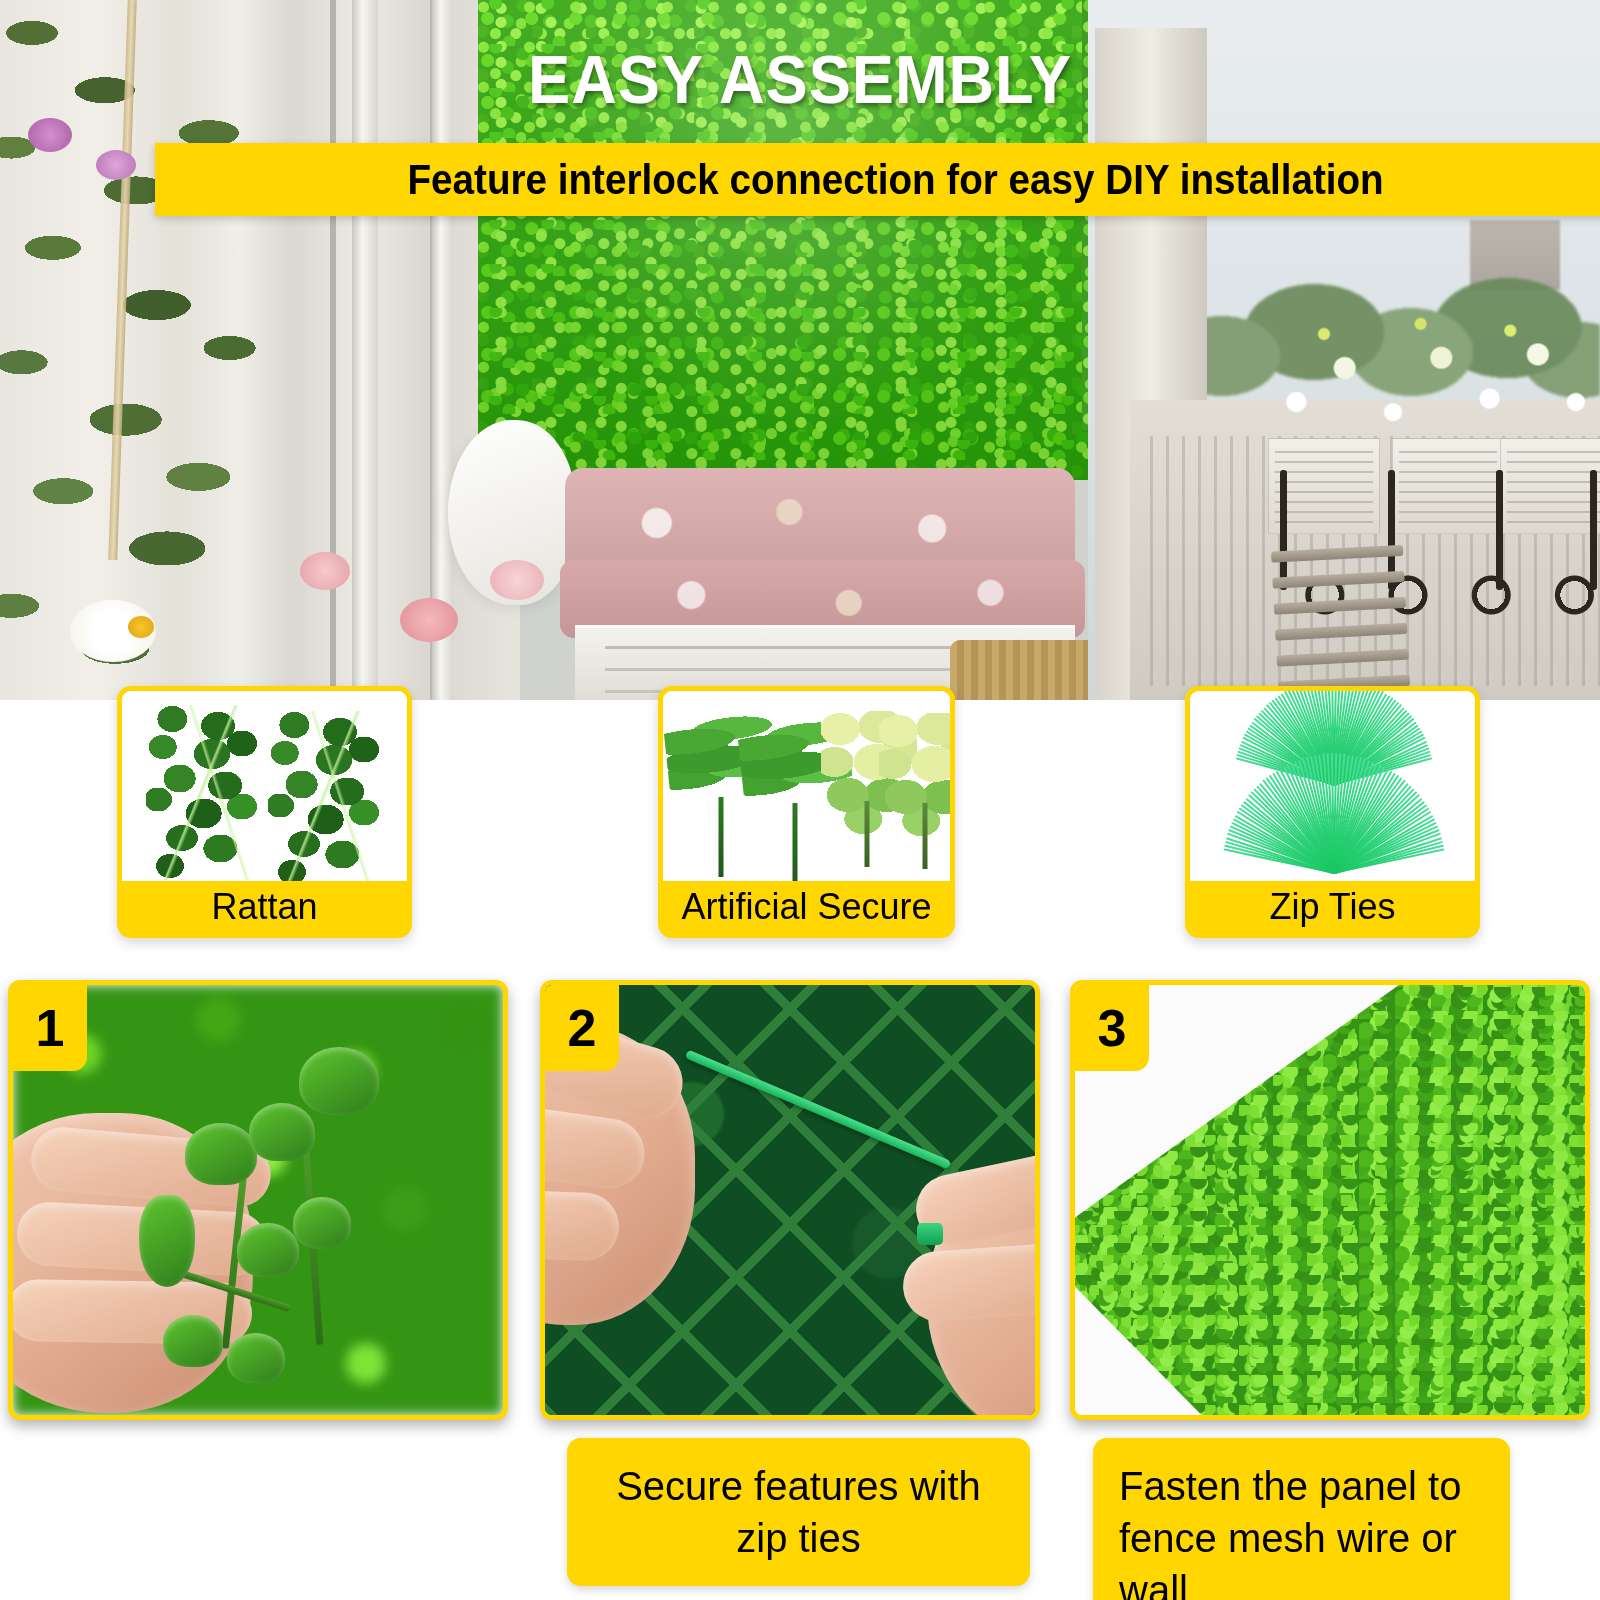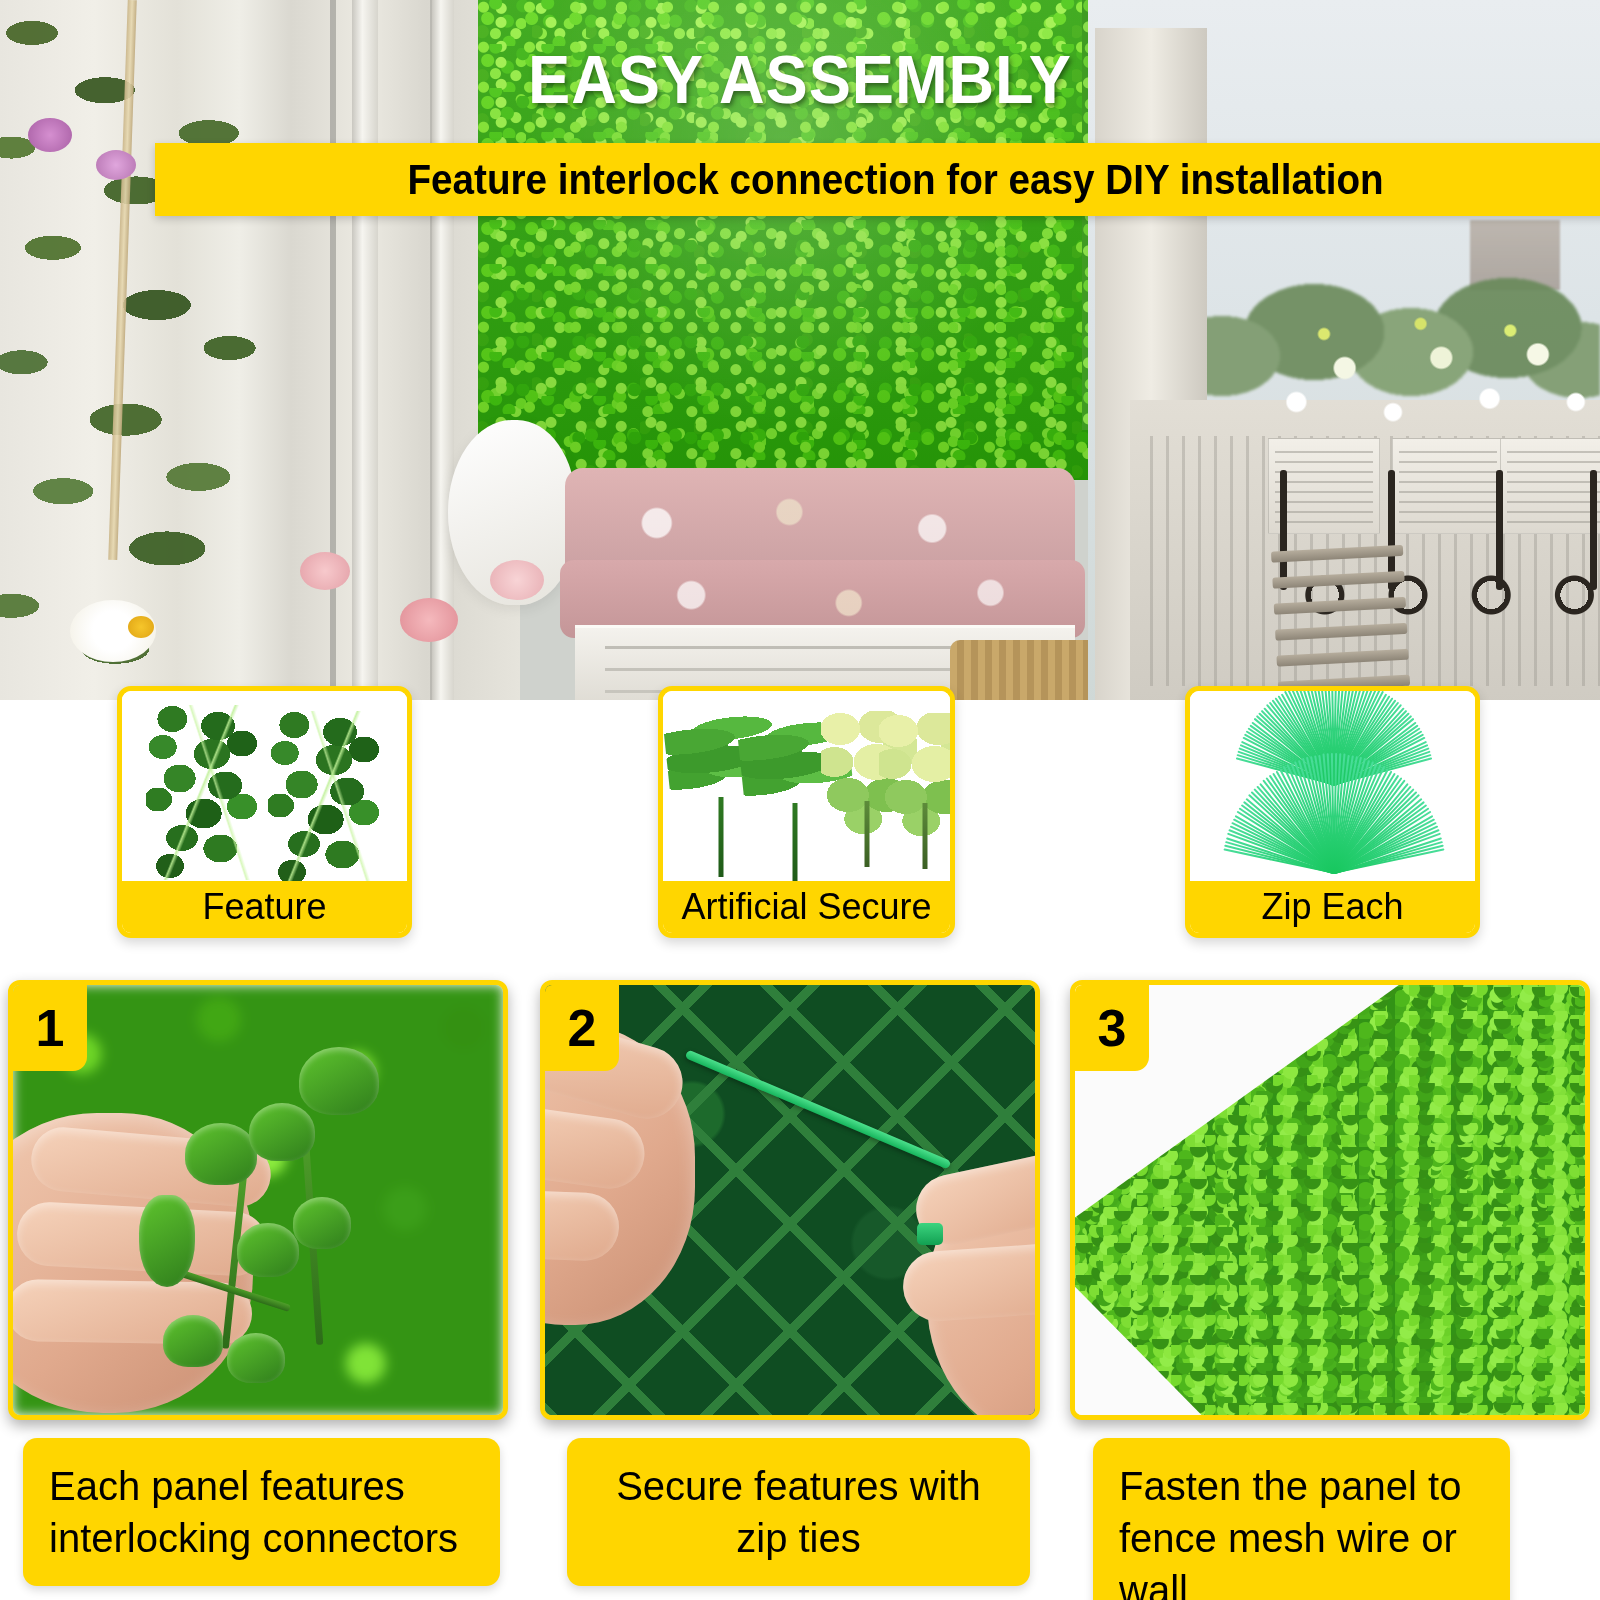--- a/index.html
+++ b/index.html
@@ -595,21 +595,21 @@
     <span class="banner-text">Feature interlock connection for easy DIY installation</span>
   </div>
 
   <div class="cards-band">
 
     <div class="acc-card" style="left:117px; width:295px;">
       <div class="acc-pic" style="height:190px;">
         <div class="ivy" style="left:24px;  top:14px;"></div>
         <div class="ivy" style="left:146px; top:20px;"></div>
       </div>
-      <div class="acc-label">Feature</div>
+      <div class="acc-label">Rattan</div>
     </div>
 
     <div class="acc-card" style="left:658px; width:297px;">
       <div class="acc-pic" style="height:190px;">
         <div style="position:absolute;left:4px;top:24px;">
           <div class="fern-head" style="position:relative;"></div>
           <div class="fern-stem" style="left:54px;top:82px;"></div>
         </div>
         <div style="position:absolute;left:78px;top:30px;">
           <div class="fern-head" style="position:relative;"></div>
@@ -779,21 +779,21 @@
             <span style="height: 114.109px; transform: rotate(63.8182deg);"></span>
             <span style="height: 113.922px; transform: rotate(65.8442deg);"></span>
             <span style="height: 113.735px; transform: rotate(67.8701deg);"></span>
             <span style="height: 113.548px; transform: rotate(69.8961deg);"></span>
             <span style="height: 113.361px; transform: rotate(71.9221deg);"></span>
             <span style="height: 113.174px; transform: rotate(73.9481deg);"></span>
             <span style="height: 112.987px; transform: rotate(75.974deg);"></span>
             <span style="height: 112.8px; transform: rotate(78deg);"></span>
           </div>
       </div>
-      <div class="acc-label">Zip Each</div>
+      <div class="acc-label">Zip Ties</div>
     </div>
 
   </div>
 
   <div class="step" style="left:8px; top:980px; width:500px; height:440px;">
     <div class="step-pic">
       <div class="bg-boxwood-blur"></div>
       <div class="hand" style="left:-60px; top:128px; width:300px; height:300px;"></div>
       <div class="finger" style="left:18px;  top:150px; width:240px; height:64px; transform:rotate(5deg);"></div>
       <div class="finger" style="left:4px;   top:222px; width:250px; height:64px; transform:rotate(3deg);"></div>
@@ -805,21 +805,20 @@
       <div class="sprig-leaf" style="left:236px; top:118px; width:66px; height:58px;"></div>
       <div class="sprig-leaf" style="left:286px; top:62px;  width:80px; height:68px;"></div>
       <div class="sprig-leaf" style="left:126px; top:210px; width:56px; height:92px; border-radius:50% 50% 60% 60%;"></div>
       <div class="sprig-leaf" style="left:224px; top:238px; width:62px; height:54px;"></div>
       <div class="sprig-leaf" style="left:280px; top:212px; width:58px; height:52px;"></div>
       <div class="sprig-leaf" style="left:150px; top:330px; width:60px; height:52px;"></div>
       <div class="sprig-leaf" style="left:214px; top:348px; width:58px; height:50px;"></div>
     </div>
     <div class="step-num">1</div>
   </div>
-  <div class="caption cap-left" style="left:23px; top:1438px; width:477px;">Each panel features interlocking connectors</div>
 
   <div class="step" style="left:540px; top:980px; width:500px; height:440px;">
     <div class="step-pic">
       <div class="lattice"></div>
       <div class="hand" style="left:-110px; top:40px;  width:260px; height:300px;"></div>
       <div class="finger" style="left:-60px;  top:44px;  width:200px; height:72px; transform:rotate(16deg);"></div>
       <div class="finger" style="left:-80px;  top:126px; width:180px; height:70px; transform:rotate(8deg);"></div>
       <div class="finger" style="left:-92px;  top:206px; width:166px; height:68px; transform:rotate(2deg);"></div>
       <div class="hand" style="left:382px;  top:176px; width:240px; height:280px;"></div>
       <div class="finger" style="left:370px;  top:178px; width:180px; height:70px; transform:rotate(-12deg);"></div>

